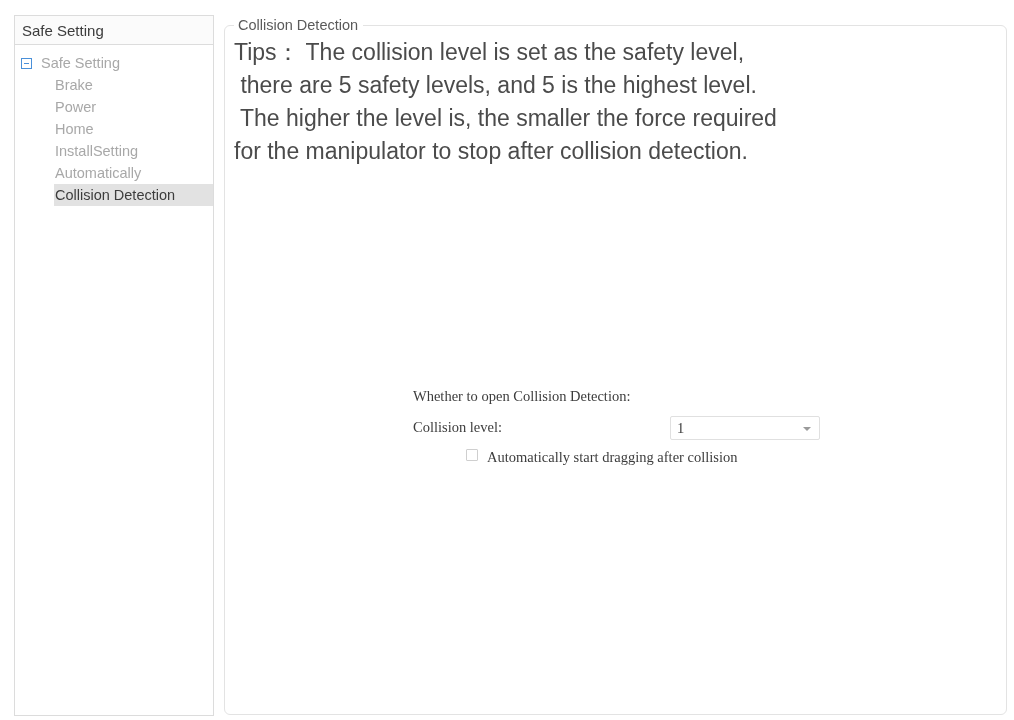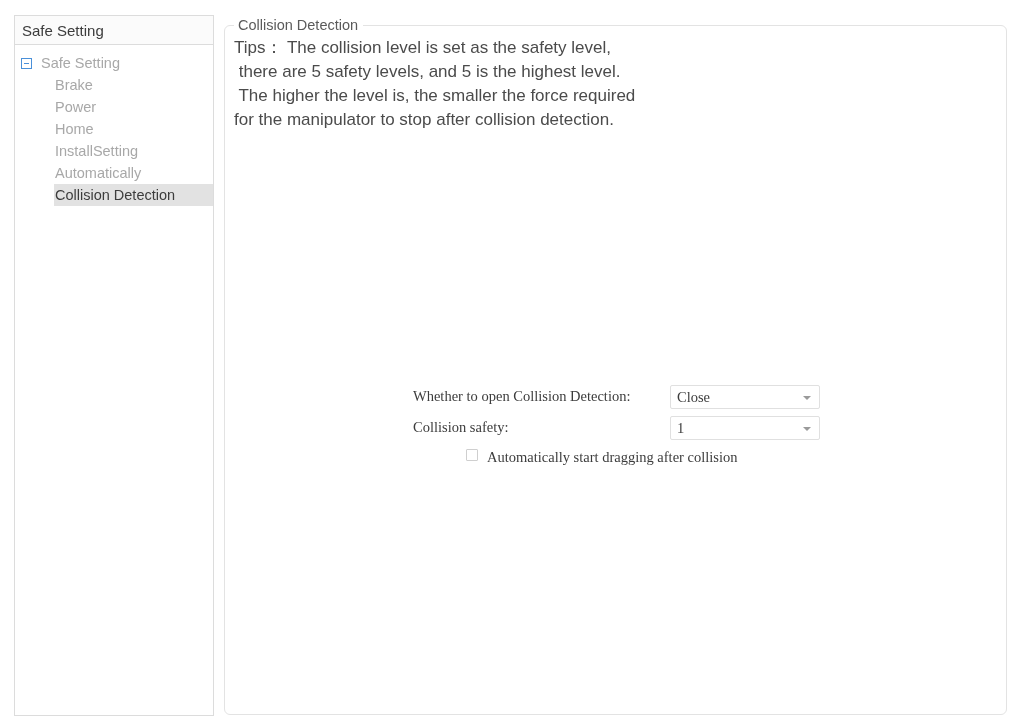--- a/index.html
+++ b/index.html
@@ -117,22 +117,22 @@
     font-size: 14.5px;
     color: #5a5a5a;
     line-height: 18px;
   }
 
   .tips {
     position: absolute;
     left: 234px;
     top: 36px;
     width: 540px;
-    font-size: 17px;
-    line-height: 24px;
+    font-size: 23px;
+    line-height: 33px;
     color: #4b4b4b;
     white-space: pre;
   }
 
   
   .form {
     position: absolute;
     left: 413px;
     top: 385px;
     width: 420px;
@@ -254,28 +254,24 @@
 
 <div class="tips">Tips： The collision level is set as the safety level,
  there are 5 safety levels, and 5 is the highest level.
  The higher the level is, the smaller the force required
 for the manipulator to stop after collision detection.</div>
 
 <div class="form">
 
   <div class="form-row">
     <span class="form-label">Whether to open Collision Detection:</span>
-    <div class="combo">
-      <span class="combo-value">Close</span>
-      <span class="combo-arrow"></span>
-    </div>
   </div>
 
   <div class="form-row">
-    <span class="form-label">Collision safety:</span>
+    <span class="form-label">Collision level:</span>
     <div class="combo">
       <span class="combo-value">1</span>
       <span class="combo-arrow"></span>
     </div>
   </div>
 
   <div class="check-row">
     <span class="checkbox"></span>
     <span class="check-label">Automatically start dragging after collision</span>
   </div>

